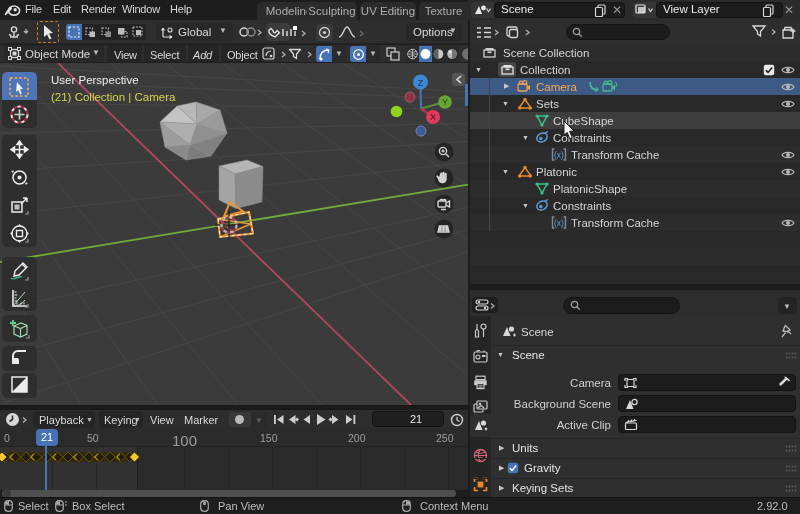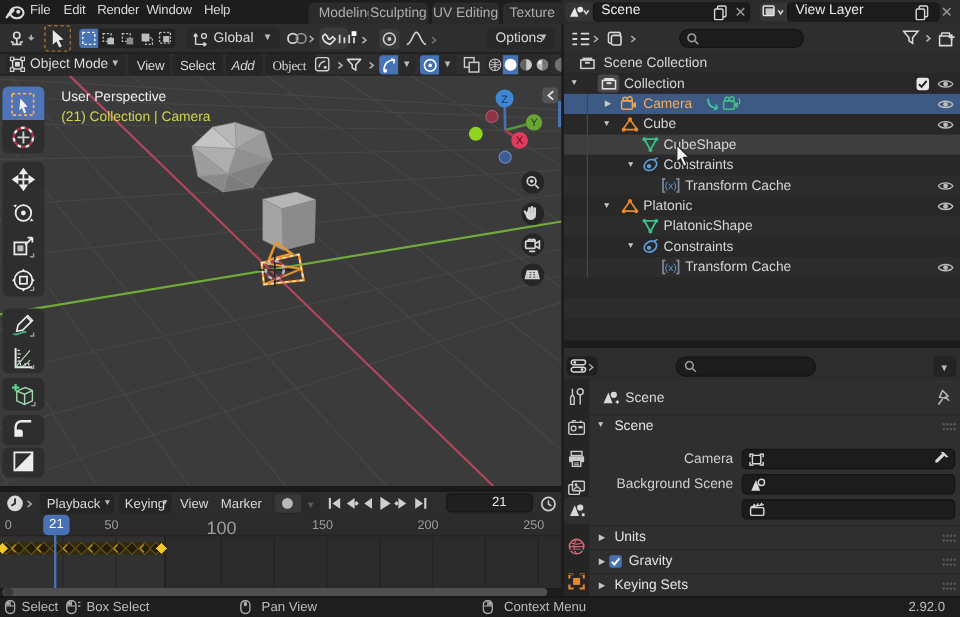--- a/index.html
+++ b/index.html
@@ -141,21 +141,21 @@
     </svg>
 <div class="t" style="left:25px;top:48px;font-size:11.5px;">Object Mode</div>
 <div class="t" style="left:92px;top:48px;color:#b9b9b9;font-size:8px;">▼</div>
 <div class="abs" style="left:107px;top:45px;width:35px;height:17px;background:#252525;border-radius:3px;"></div>
     <div class="menu" style="left:114px;top:46px;">View</div>
 <div class="abs" style="left:144px;top:45px;width:42px;height:17px;background:#252525;border-radius:3px;"></div>
     <div class="menu" style="left:150px;top:46px;">Select</div>
 <div class="abs" style="left:188px;top:45px;width:31px;height:17px;background:#252525;border-radius:3px;"></div>
     <div class="menu" style="left:193px;top:46px;font-style:italic;">Add</div>
 <div class="abs" style="left:221px;top:45px;width:43px;height:17px;background:#252525;border-radius:3px;"></div>
-    <div class="menu" style="left:227px;top:46px;font-family:Liberation Serif, serif;">Object</div>
+    <div class="menu" style="left:227px;top:46px;">Object</div>
 
 <svg class="abs" style="left:262px;top:47px" width="28" height="14" viewBox="0 0 28 14">
       <rect x="1" y="1" width="11" height="11" rx="2" fill="none" stroke="#d0d0d0" stroke-width="1.2"></rect>
       <path d="M4 9 a5 5 0 0 1 5 -5" fill="none" stroke="#d0d0d0" stroke-width="1.2"></path>
       <circle cx="9" cy="9" r="1.3" fill="#d0d0d0"></circle>
       <path d="M20 5 l3 2.5 -3 2.5" stroke="#b0b0b0" stroke-width="1.3" fill="none"></path>
     </svg>
 
 <svg class="abs" style="left:288px;top:47px" width="28" height="14" viewBox="0 0 28 14">
       <path d="M1.5 2.5 h11 l-4 4.5 v4.5 l-3 -2 v-2.5 Z" fill="none" stroke="#d8d8d8" stroke-width="1.3" stroke-linejoin="round"></path>
@@ -543,21 +543,21 @@
       <path d="M13.5 2 a3.5 3.5 0 0 1 0 5" fill="none" stroke="#42bd8c" stroke-width="1.1"></path>
     </svg>
 
 <div class="t" style="left:502px;top:100px;color:#c8c8c8;font-size:7px;">▼</div>
 <svg class="abs" style="left:518px;top:97px" width="14" height="13" viewBox="0 0 14 13">
       <path d="M7 2.5 L13 11 H1 Z" fill="none" stroke="#e8892e" stroke-width="1.4"></path>
       <circle cx="7" cy="2.5" r="1.7" fill="#e8892e"></circle>
       <circle cx="1.8" cy="11" r="1.7" fill="#e8892e"></circle>
       <circle cx="12.2" cy="11" r="1.7" fill="#e8892e"></circle>
     </svg>
-<div class="t" style="left:536px;top:98px;color:#d4d4d4;font-size:11.5px;">Cube</div>
+<div class="t" style="left:536px;top:98px;color:#d4d4d4;font-size:11.5px;">Sets</div>
 
 <svg class="abs" style="left:535px;top:114px" width="14" height="13" viewBox="0 0 14 13">
       <path d="M2 2 L12 2 L7 11 Z" fill="none" stroke="#38c28a" stroke-width="1.5"></path>
       <circle cx="2" cy="2" r="1.6" fill="#38c28a"></circle>
       <circle cx="12" cy="2" r="1.6" fill="#38c28a"></circle>
       <circle cx="7" cy="11" r="1.6" fill="#38c28a"></circle>
     </svg>
 <div class="t" style="left:553px;top:115px;color:#d4d4d4;font-size:11.5px;">CubeShape</div>
 
 <svg class="abs" style="left:563px;top:120px;z-index:50" width="14" height="20" viewBox="0 0 14 20">
@@ -722,20 +722,21 @@
     </svg>
 <svg class="abs" style="left:778px;top:376px" width="14" height="13" viewBox="0 0 14 13">
       <path d="M9 1 l4 4 -2 0.5 -1.5 -1.5 -6 6 H1.5 V8 l6 -6 -1.5 -1.5 Z" fill="#d8d8d8" transform="scale(0.95)"></path>
     </svg>
 <div class="t" style="left:461px;top:398px;width:150px;text-align:right;color:#cfcfcf;font-size:11.5px;">Background Scene</div>
 <div class="fld" style="left:618px;top:395px;width:178px;height:17px;"></div>
 <svg class="abs" style="left:624px;top:397px" width="15" height="14" viewBox="0 0 15 14">
       <path d="M2 12 L6 3 L9.5 12 Z" fill="#d8d8d8"></path>
       <circle cx="10.5" cy="5" r="2.6" fill="none" stroke="#d8d8d8" stroke-width="1.2"></circle>
     </svg>
+<div class="t" style="left:461px;top:419px;width:150px;text-align:right;color:#cfcfcf;font-size:11.5px;">Active Clip</div>
 <div class="fld" style="left:618px;top:416px;width:178px;height:17px;"></div>
 <svg class="abs" style="left:624px;top:418px" width="15" height="13" viewBox="0 0 15 13">
       <rect x="1.5" y="5" width="11" height="6.5" rx="1" fill="none" stroke="#d8d8d8" stroke-width="1.2"></rect>
       <path d="M1.5 4.5 L12.5 2.5 M3.5 4.2 L5 2 M6.5 3.7 L8 1.6 M9.5 3.2 L11 1.2" stroke="#d8d8d8" stroke-width="1.2"></path>
     </svg>
 
 <div class="abs" style="left:470px;top:438px;width:330px;height:1px;background:#262626;"></div>
 <div class="t" style="left:499px;top:444px;color:#c8c8c8;font-size:7px;">▶</div>
 <div class="t" style="left:512px;top:442px;color:#e4e4e4;font-size:11.5px;">Units</div>
 <svg class="abs" style="left:785px;top:445px" width="12" height="8" viewBox="0 0 12 8">

